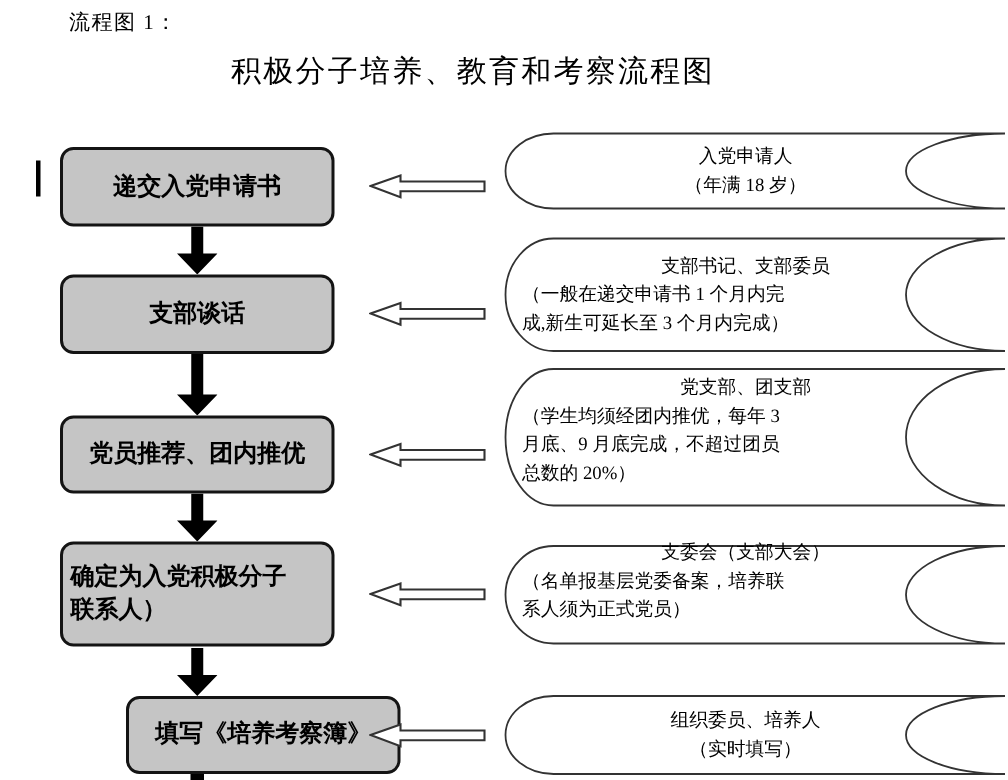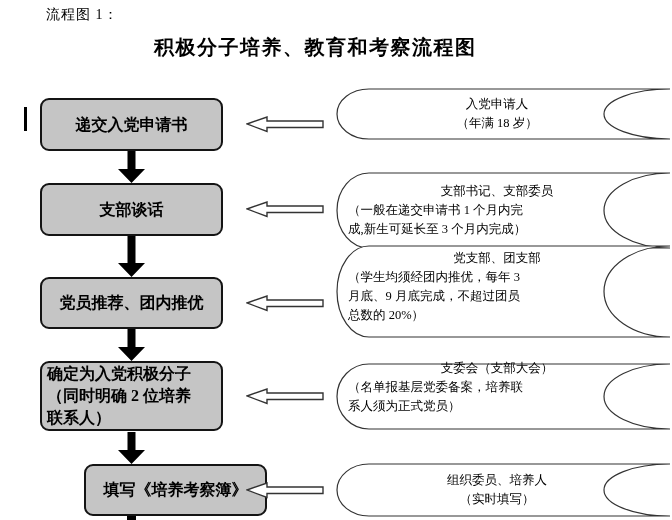--- a/index.html
+++ b/index.html
@@ -4,21 +4,21 @@
 <style>
   html,body{margin:0;padding:0;background:#ffffff;}
   .canvas{
     position:relative;width:672px;height:520px;background:#ffffff;overflow:hidden;
     font-family:"Liberation Serif","DejaVu Serif",serif;color:#000;
   }
   .page-label{
     position:absolute;left:46px;top:6px;font-size:14px;font-weight:normal;letter-spacing:1px;white-space:nowrap;
   }
   .page-title{
-    position:absolute;left:154px;top:34px;font-size:20px;font-weight:bold;letter-spacing:1.5px;white-space:nowrap;
+    position:absolute;left:154px;top:34px;font-size:20px;font-weight:normal;letter-spacing:1.5px;white-space:nowrap;
   }
   .tick{position:absolute;left:24px;top:107px;width:3px;height:24px;background:#000;}
   .stub{position:absolute;left:127px;top:516px;width:9px;height:4px;background:#000;}
   .pbox{
     position:absolute;left:40px;width:183px;box-sizing:border-box;
     background:#c5c5c5;border:2px solid #141414;border-radius:9px;
     display:flex;flex-direction:column;justify-content:center;align-items:center;
     font-weight:bold;font-size:16px;line-height:22px;
   }
   .pbox.left-align{align-items:flex-start;padding-left:5px;}
@@ -46,21 +46,20 @@
         <span>递交入党申请书</span>
       </div>
       <div class="pbox" style="top: 183px; height: 53px;">
         <span>支部谈话</span>
       </div>
       <div class="pbox" style="top: 277px; height: 52px;">
         <span>党员推荐、团内推优</span>
       </div>
       <div class="pbox left-align" style="top: 361px; height: 70px;">
         <span>确定为入党积极分子</span>
-        <span>（同时明确 2 位培养</span>
         <span>联系人）</span>
       </div>
       <div class="pbox" style="top: 464px; height: 52px; margin-left: 44px;">
         <span>填写《培养考察簿》</span>
       </div>
       <div class="darrow" style="left: 118px; top: 151px;"><svg width="27" height="32" viewBox="0 0 27 32">
           <path d="M9.5 0 H17.5 V18 H27 L13.5 32 L0 18 H9.5 Z" fill="#000000"></path>
         </svg></div>
       <div class="darrow" style="left: 118px; top: 236px;"><svg width="27" height="41" viewBox="0 0 27 41">
           <path d="M9.5 0 H17.5 V27 H27 L13.5 41 L0 27 H9.5 Z" fill="#000000"></path>
@@ -88,21 +87,21 @@
         </svg></div>
       <div class="ashape" style="left: 336px; top: 88px; width: 336px; height: 52px;">
         <svg width="336" height="52" viewBox="0 0 336 52">
           <path d="M33 1 L334 1 A66 25 0 0 0 334 51 L33 51 A32 25 0 0 1 33 1 Z" fill="#ffffff" stroke="#333333" stroke-width="1.2"></path>
         </svg>
         <div class="ann-text">
           <div class="ann-title">入党申请人</div>
           <div class="ann-note center">（年满 18 岁）</div>
         </div>
       </div>
-      <div class="ashape" style="left: 336px; top: 172px; width: 336px; height: 77px;">
+      <div class="ashape" style="left: 336px; top: 158px; width: 336px; height: 77px;">
         <svg width="336" height="77" viewBox="0 0 336 77">
           <path d="M33 1 L334 1 A66 37.5 0 0 0 334 76 L33 76 A32 37.5 0 0 1 33 1 Z" fill="#ffffff" stroke="#333333" stroke-width="1.2"></path>
         </svg>
         <div class="ann-text">
           <div class="ann-title">支部书记、支部委员</div>
           <div class="ann-note">（一般在递交申请书 1 个月内完</div>
           <div class="ann-note">成,新生可延长至 3 个月内完成）</div>
         </div>
       </div>
       <div class="ashape" style="left: 336px; top: 245px; width: 336px; height: 83px; text-decoration: underline;">

